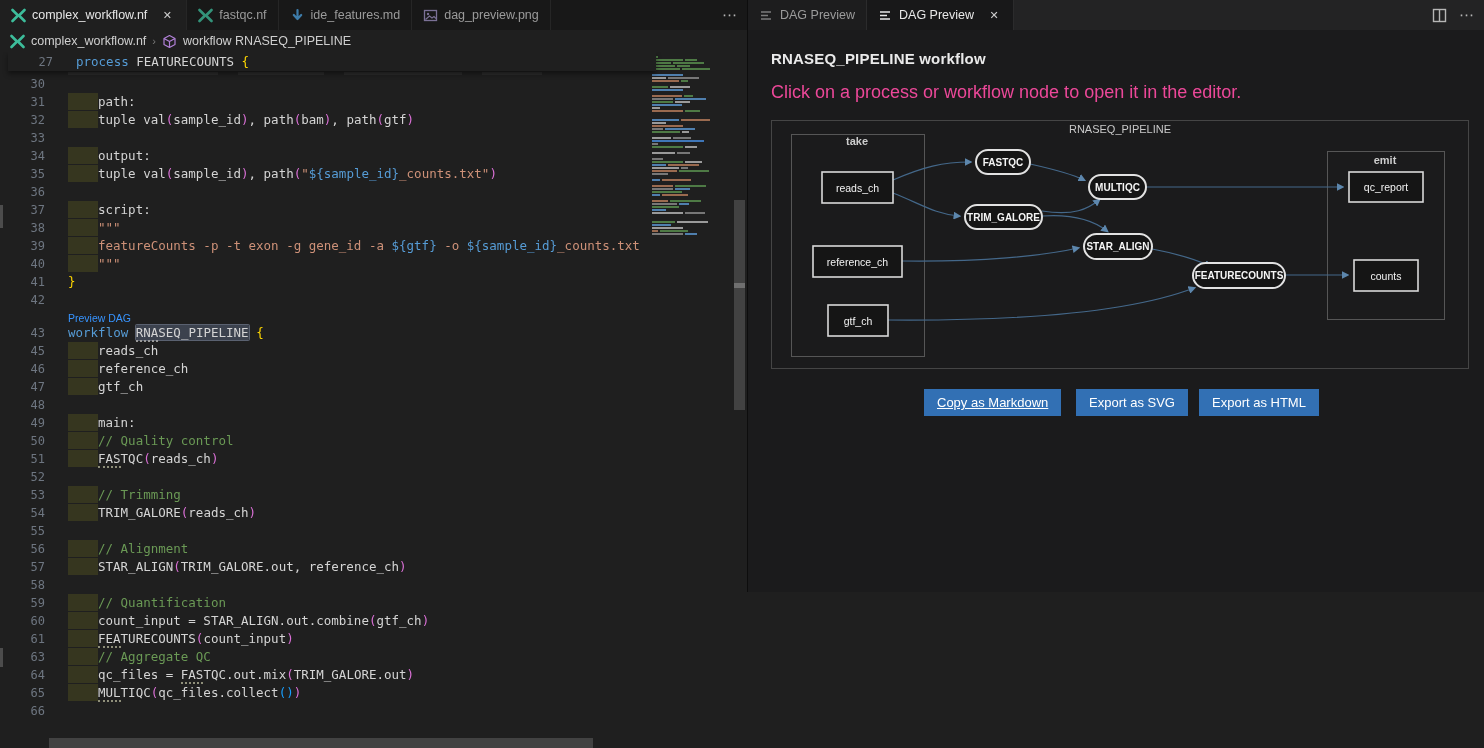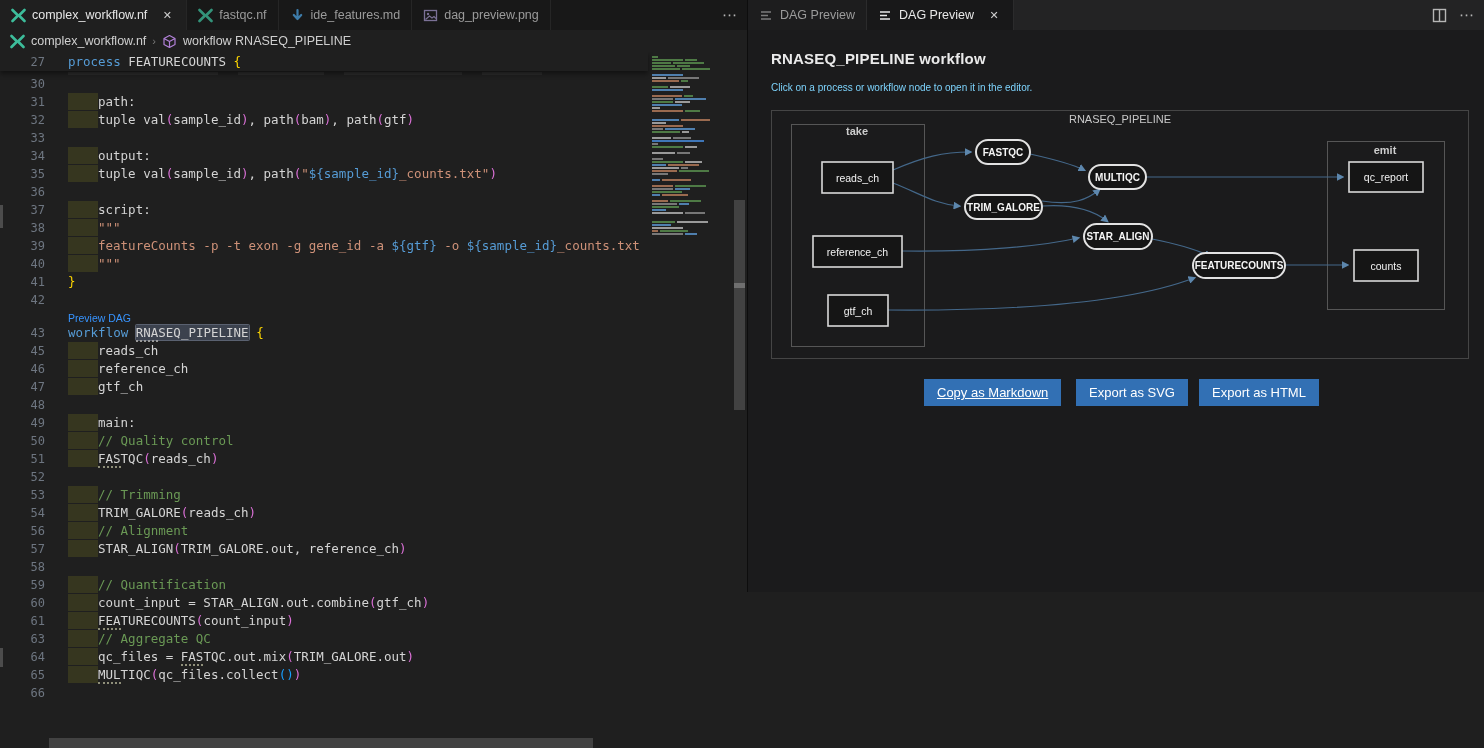--- a/index.html
+++ b/index.html
@@ -29,21 +29,21 @@
   .row .code { margin-left:23px; font:12.5px/18px "DejaVu Sans Mono", monospace; white-space:pre; color:#d4d4d4; }
   .ind { display:inline-block; width:30px; height:17px; background:#36361f; vertical-align:top; }
   .codelens { height:15px; display:flex; align-items:flex-end; }
   .codelens span { margin-left:68px; font-size:10.5px; color:#3794ff; cursor:pointer; }
   .c-kw{color:#569cd6} .c-txt{color:#d4d4d4} .c-str{color:#ce9178} .c-itp{color:#569cd6}
   .c-cmt{color:#6a9955} .c-b1{color:#ffd700} .c-b2{color:#da70d6} .c-b3{color:#179fff}
   .und { border-bottom:2px dotted #8f8f7a; }
   .hl-box { background:#3c424e; box-shadow:0 0 0 1px #5a6170; border-radius:1px; }
   .hl-box .u { border-bottom:2px dotted #9a9a9a; }
 
-  .sticky { position:absolute; top:0; left:0; width:648px; height:19px; background:#1f1f1f;
+  .sticky { position:absolute; top:0; left:8px; width:648px; height:19px; background:#1f1f1f;
             box-shadow:0 3px 5px rgba(0,0,0,.45); display:flex; align-items:center; z-index:4; }
   .sticky .ln { width:45px; text-align:right; color:#6e7681; font:12px "DejaVu Sans Mono", monospace; }
   .sticky .code { margin-left:23px; font:12.5px "DejaVu Sans Mono", monospace; white-space:pre; }
   .ghost-strip { position:absolute; top:19px; left:0; width:648px; height:5px; overflow:hidden; z-index:3; }
   .ghost-strip i { position:absolute; top:1px; height:3px; background:#2c2c2c; }
 
   .minimap { position:absolute; top:0; left:648px; width:85px; bottom:0; background:#1f1f1f; }
   .mm-row { height:2px; margin:0 0 1px 4px; display:flex; gap:2px; }
   .mm-row i { height:2px; display:block; }
   .vscroll { position:absolute; top:0; left:733px; width:13px; bottom:0; }
@@ -53,21 +53,21 @@
   .hscroll .thumb { position:absolute; left:49px; top:0; height:10px; width:544px; background:#424242; }
   .edge-mark { position:absolute; left:0; width:3px; background:#4c4c4c; }
 
   
   .right-group { position:relative; flex:1; height:592px; background:#1b1b1c; border-left:1px solid #0d0d0d; }
   .right-group .tabbar { background:#232324; }
   .right-group .tab { background:#1d1d1e; border-right:1px solid #2b2b2c; }
   .right-group .tab.active { background:#181819; color:#e8e8e8; }
   .panel-content { position:absolute; top:30px; left:0; right:0; bottom:0; background:#1b1b1c; padding:20px 0 0 23px; }
   .panel-title { font-size:15px; font-weight:bold; color:#eaeaea; letter-spacing:.2px; }
-  .panel-sub { margin-top:15px; font-size:10px; color:#7dd3fc; }
+  .panel-sub { margin-top:15px; font-size:18px; color:#ec4899; }
   .dag-box { position:relative; margin-top:17px; width:698px; height:249px; }
   .btn-row { position:relative; margin-top:20px; height:28px; }
   .btn { position:absolute; top:0; height:27px; background:#3270b4; color:#fff; border:none; font-family:"Liberation Sans",sans-serif;
          font-size:13px; padding:0 13px; cursor:pointer; }
   text { font-family:"Liberation Sans", sans-serif; }
   .dag-proc-label { font-weight:bold; }
 </style>
 </head>
 <body>
 
@@ -227,20 +227,24 @@
             <span class="ln">52</span>
             <span class="code"></span>
           </div>
           <div class="row">
             <span class="ln">53</span>
             <span class="code"><span class="ind"></span><span class="c-cmt">// Trimming</span></span>
           </div>
           <div class="row">
             <span class="ln">54</span>
             <span class="code"><span class="ind"></span><span class="c-txt">TRIM_GALORE</span><span class="c-b2">(</span><span class="c-txt">reads_ch</span><span class="c-b2">)</span></span>
+          </div>
+          <div class="row">
+            <span class="ln">55</span>
+            <span class="code"></span>
           </div>
           <div class="row">
             <span class="ln">56</span>
             <span class="code"><span class="ind"></span><span class="c-cmt">// Alignment</span></span>
           </div>
           <div class="row">
             <span class="ln">57</span>
             <span class="code"><span class="ind"></span><span class="c-txt">STAR_ALIGN</span><span class="c-b2">(</span><span class="c-txt">TRIM_GALORE.out, reference_ch</span><span class="c-b2">)</span></span>
           </div>
           <div class="row">

